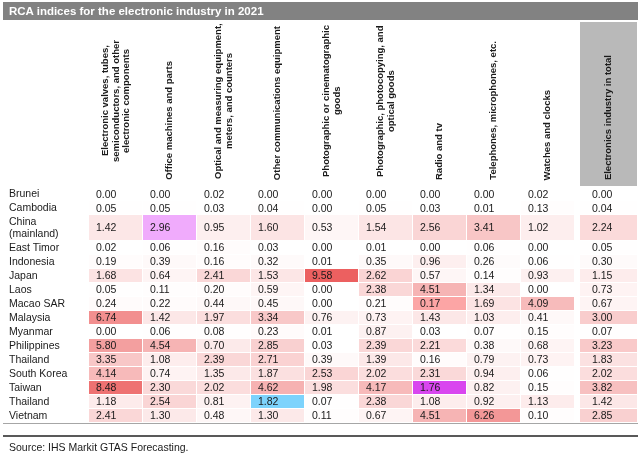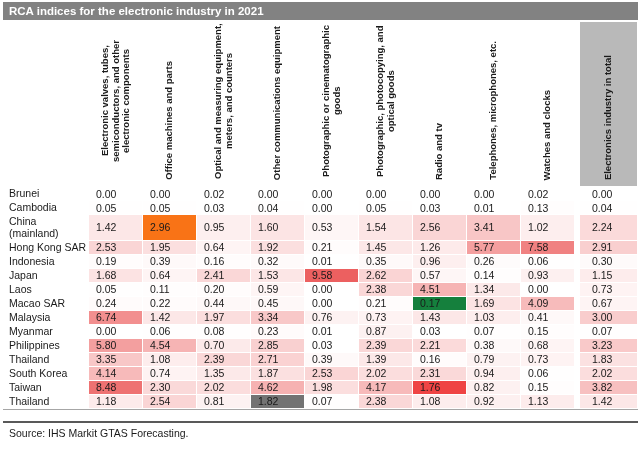--- a/index.html
+++ b/index.html
@@ -142,42 +142,42 @@
           <td class="val" style="background: rgb(255, 254, 254);">0.05</td>
           <td class="val" style="background: rgb(255, 255, 255);">0.03</td>
           <td class="val" style="background: rgb(255, 255, 255);">0.01</td>
           <td class="val" style="background: rgb(255, 253, 253);">0.13</td>
           <td class="val total-col" style="background: rgb(255, 254, 254);">0.04</td>
         </tr>
         <tr>
           <td class="rowlabel">China
 (mainland)</td>
           <td class="val" style="background: rgb(252, 231, 231);">1.42</td>
-          <td class="val" style="background: #f97316;">2.96</td>
+          <td class="val" style="background: #f0abfc;">2.96</td>
           <td class="val" style="background: rgb(253, 239, 239);">0.95</td>
           <td class="val" style="background: rgb(252, 228, 228);">1.60</td>
           <td class="val" style="background: rgb(254, 246, 246);">0.53</td>
           <td class="val" style="background: rgb(252, 229, 229);">1.54</td>
           <td class="val" style="background: rgb(250, 213, 213);">2.56</td>
           <td class="val" style="background: rgb(248, 198, 198);">3.41</td>
           <td class="val" style="background: rgb(253, 238, 238);">1.02</td>
           <td class="val total-col" style="background: rgb(251, 218, 218);">2.24</td>
         </tr>
         <tr>
-          <td class="rowlabel">Hong Kong SAR</td>
-          <td class="val" style="background: rgb(250, 213, 213);">2.53</td>
-          <td class="val" style="background: rgb(251, 223, 223);">1.95</td>
-          <td class="val" style="background: rgb(254, 244, 244);">0.64</td>
-          <td class="val" style="background: rgb(251, 223, 223);">1.92</td>
-          <td class="val" style="background: rgb(255, 252, 252);">0.21</td>
-          <td class="val" style="background: rgb(252, 231, 231);">1.45</td>
-          <td class="val" style="background: rgb(253, 234, 234);">1.26</td>
-          <td class="val" style="background: rgb(244, 159, 159);">5.77</td>
-          <td class="val" style="background: rgb(240, 129, 129);">7.58</td>
-          <td class="val total-col" style="background: rgb(249, 207, 207);">2.91</td>
+          <td class="rowlabel">East Timor</td>
+          <td class="val" style="background: rgb(255, 255, 255);">0.02</td>
+          <td class="val" style="background: rgb(255, 254, 254);">0.06</td>
+          <td class="val" style="background: rgb(255, 252, 252);">0.16</td>
+          <td class="val" style="background: rgb(255, 255, 255);">0.03</td>
+          <td class="val" style="background: rgb(255, 255, 255);">0.00</td>
+          <td class="val" style="background: rgb(255, 255, 255);">0.01</td>
+          <td class="val" style="background: rgb(255, 255, 255);">0.00</td>
+          <td class="val" style="background: rgb(255, 254, 254);">0.06</td>
+          <td class="val" style="background: rgb(255, 255, 255);">0.00</td>
+          <td class="val total-col" style="background: rgb(255, 254, 254);">0.05</td>
         </tr>
         <tr>
           <td class="rowlabel">Indonesia</td>
           <td class="val" style="background: rgb(255, 252, 252);">0.19</td>
           <td class="val" style="background: rgb(254, 249, 249);">0.39</td>
           <td class="val" style="background: rgb(255, 252, 252);">0.16</td>
           <td class="val" style="background: rgb(254, 250, 250);">0.32</td>
           <td class="val" style="background: rgb(255, 255, 255);">0.01</td>
           <td class="val" style="background: rgb(254, 249, 249);">0.35</td>
           <td class="val" style="background: rgb(253, 239, 239);">0.96</td>
@@ -212,21 +212,21 @@
           <td class="val total-col" style="background: rgb(254, 243, 243);">0.73</td>
         </tr>
         <tr>
           <td class="rowlabel">Macao SAR</td>
           <td class="val" style="background: rgb(255, 251, 251);">0.24</td>
           <td class="val" style="background: rgb(255, 251, 251);">0.22</td>
           <td class="val" style="background: rgb(254, 248, 248);">0.44</td>
           <td class="val" style="background: rgb(254, 248, 248);">0.45</td>
           <td class="val" style="background: rgb(255, 255, 255);">0.00</td>
           <td class="val" style="background: rgb(255, 252, 252);">0.21</td>
-          <td class="val" style="background: #15803d;">0.17</td>
+          <td class="val" style="background: #fca5a5;">0.17</td>
           <td class="val" style="background: rgb(252, 227, 227);">1.69</td>
           <td class="val" style="background: rgb(247, 187, 187);">4.09</td>
           <td class="val total-col" style="background: rgb(254, 244, 244);">0.67</td>
         </tr>
         <tr>
           <td class="rowlabel">Malaysia</td>
           <td class="val" style="background: rgb(242, 143, 143);">6.74</td>
           <td class="val" style="background: rgb(252, 231, 231);">1.42</td>
           <td class="val" style="background: rgb(251, 222, 222);">1.97</td>
           <td class="val" style="background: rgb(248, 200, 200);">3.34</td>
@@ -290,37 +290,50 @@
           <td class="val total-col" style="background: rgb(251, 221, 221);">2.02</td>
         </tr>
         <tr>
           <td class="rowlabel">Taiwan</td>
           <td class="val" style="background: rgb(238, 114, 114);">8.48</td>
           <td class="val" style="background: rgb(250, 217, 217);">2.30</td>
           <td class="val" style="background: rgb(251, 221, 221);">2.02</td>
           <td class="val" style="background: rgb(246, 178, 178);">4.62</td>
           <td class="val" style="background: rgb(251, 222, 222);">1.98</td>
           <td class="val" style="background: rgb(247, 186, 186);">4.17</td>
-          <td class="val" style="background: #ef4444;">1.76</td>
+          <td class="val" style="background: #d946ef;">1.76</td>
           <td class="val" style="background: rgb(253, 241, 241);">0.82</td>
           <td class="val" style="background: rgb(255, 253, 253);">0.15</td>
           <td class="val total-col" style="background: rgb(247, 192, 192);">3.82</td>
         </tr>
         <tr>
           <td class="rowlabel">Thailand</td>
           <td class="val" style="background: rgb(253, 235, 235);">1.18</td>
           <td class="val" style="background: rgb(250, 213, 213);">2.54</td>
           <td class="val" style="background: rgb(253, 242, 242);">0.81</td>
-          <td class="val" style="background: #737373;">1.82</td>
+          <td class="val" style="background: #7dd3fc;">1.82</td>
           <td class="val" style="background: rgb(255, 254, 254);">0.07</td>
           <td class="val" style="background: rgb(250, 215, 215);">2.38</td>
           <td class="val" style="background: rgb(253, 237, 237);">1.08</td>
           <td class="val" style="background: rgb(253, 240, 240);">0.92</td>
           <td class="val" style="background: rgb(253, 236, 236);">1.13</td>
           <td class="val total-col" style="background: rgb(252, 231, 231);">1.42</td>
+        </tr>
+        <tr>
+          <td class="rowlabel">Vietnam</td>
+          <td class="val" style="background: rgb(250, 215, 215);">2.41</td>
+          <td class="val" style="background: rgb(252, 233, 233);">1.30</td>
+          <td class="val" style="background: rgb(254, 247, 247);">0.48</td>
+          <td class="val" style="background: rgb(252, 233, 233);">1.30</td>
+          <td class="val" style="background: rgb(255, 253, 253);">0.11</td>
+          <td class="val" style="background: rgb(254, 244, 244);">0.67</td>
+          <td class="val" style="background: rgb(246, 180, 180);">4.51</td>
+          <td class="val" style="background: rgb(243, 151, 151);">6.26</td>
+          <td class="val" style="background: rgb(255, 253, 253);">0.10</td>
+          <td class="val total-col" style="background: rgb(249, 208, 208);">2.85</td>
         </tr>
       </tbody>
   </table>
 
   <div class="rule-light"></div>
   <div class="rule-dark"></div>
   <div class="source">Source: IHS Markit GTAS Forecasting.</div>
 </div>
 
 </body></html>

